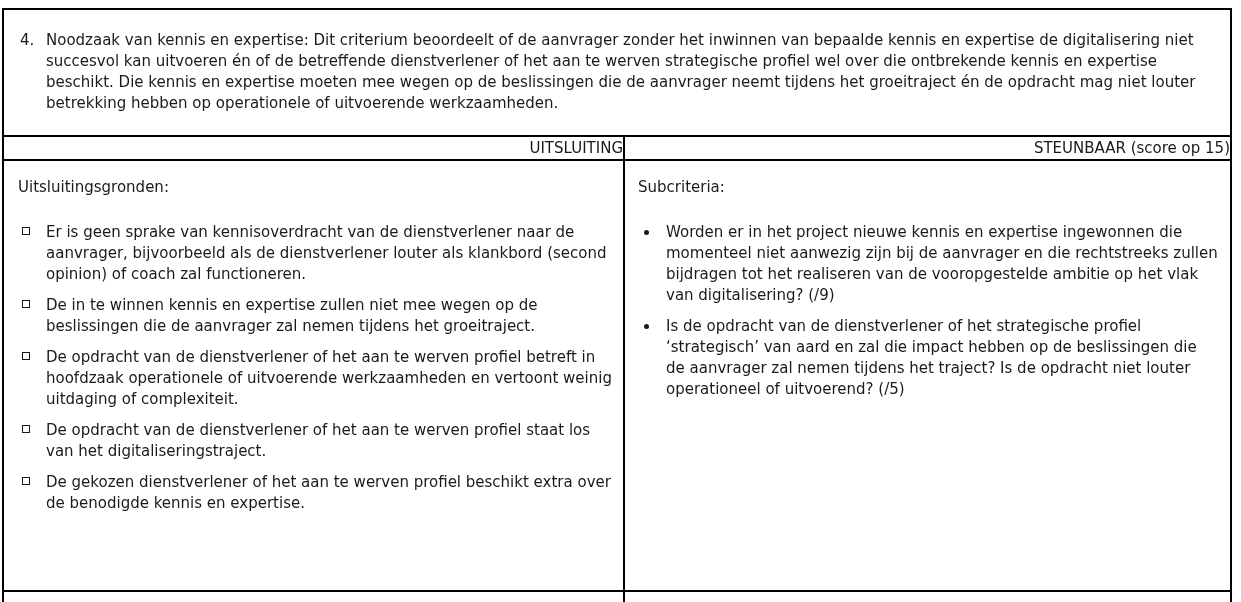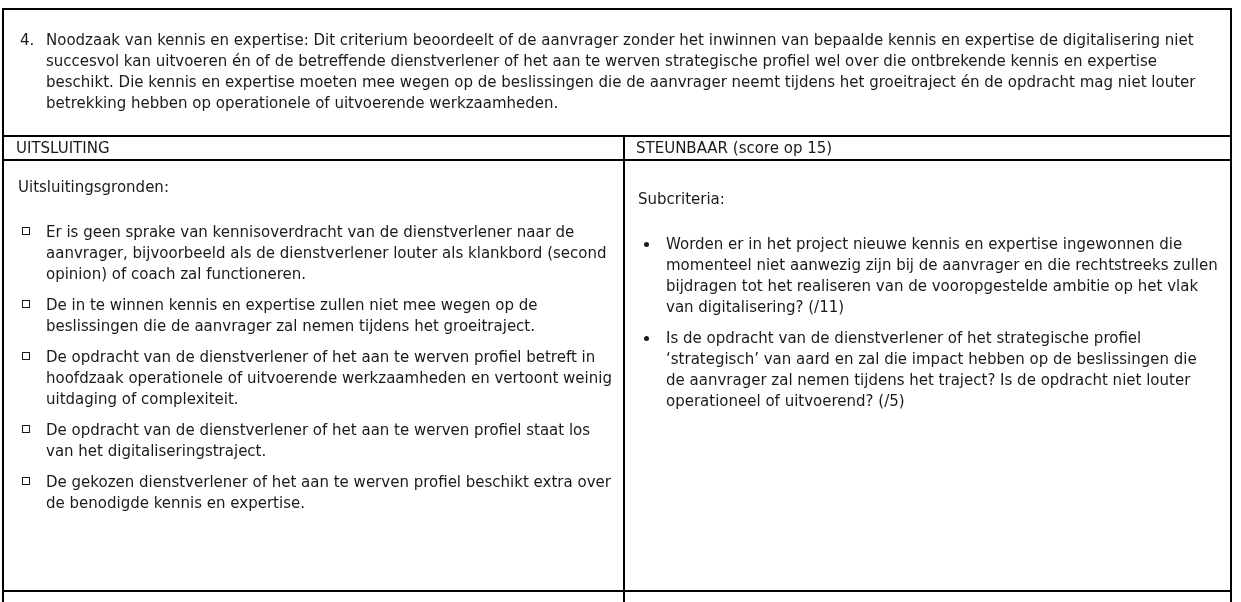--- a/index.html
+++ b/index.html
@@ -28,40 +28,41 @@
     padding:20px 14px 0 16px;
     display:flex;
   }
   .intro-num { flex:none; width:26px; }
   .intro-text { flex:1; max-width:1172px; }
 
   
   .hdr-row {
     display:flex; height:24px; box-sizing:border-box;
     border-bottom:2px solid #000;
+    text-align:right;
   }
   .hdr-left {
     flex:none; width:621px; box-sizing:border-box;
     border-right:2px solid #000;
     padding:1px 0 0 12px;
     overflow:hidden;
   }
   .hdr-right { flex:1; padding:1px 0 16px 11px; overflow:hidden; }
 
   
   .body-row {
     display:flex; height:431px; box-sizing:border-box;
     border-bottom:2px solid #000;
   }
   .cell-left {
     flex:none; width:621px; box-sizing:border-box;
     border-right:2px solid #000;
     padding:0 10px 0 14px; overflow:hidden;
   }
-  .cell-right { flex:1; padding:12px 10px 0 13px; overflow:hidden; }
+  .cell-right { flex:1; padding:0 10px 0 13px; overflow:hidden; }
   .cell-title { margin-top:16px; }
 
   ul.items { list-style:none; margin:24px 0 0 0; padding:0; }
   li.item { position:relative; padding-left:28px; }
   li.item + li.item { margin-top:10px; }
 
   .sq-bullet {
     position:absolute; left:4px; top:5px;
     width:8px; height:8px;
     border:1px solid #1a1a1a;
@@ -123,21 +124,21 @@
             <span>De gekozen dienstverlener of het aan te werven profiel beschikt extra over de benodigde kennis en expertise.</span>
           </li>
         </ul>
       </div>
 
       <div class="cell-right">
         <div class="cell-title">Subcriteria:</div>
         <ul class="items">
           <li class="item">
             <span class="dot-bullet"></span>
-            <span>Worden er in het project nieuwe kennis en expertise ingewonnen die momenteel niet aanwezig zijn bij de aanvrager en die rechtstreeks zullen bijdragen tot het realiseren van de vooropgestelde ambitie op het vlak van digitalisering? (/11)</span>
+            <span>Worden er in het project nieuwe kennis en expertise ingewonnen die momenteel niet aanwezig zijn bij de aanvrager en die rechtstreeks zullen bijdragen tot het realiseren van de vooropgestelde ambitie op het vlak van digitalisering? (/9)</span>
           </li>
           <li class="item">
             <span class="dot-bullet"></span>
             <span>Is de opdracht van de dienstverlener of het strategische profiel ‘strategisch’ van aard en zal die impact hebben op de beslissingen die de aanvrager zal nemen tijdens het traject? Is de opdracht niet louter operationeel of uitvoerend? (/5)</span>
           </li>
         </ul>
       </div>
     </div>
 
     <div class="stub-row">

